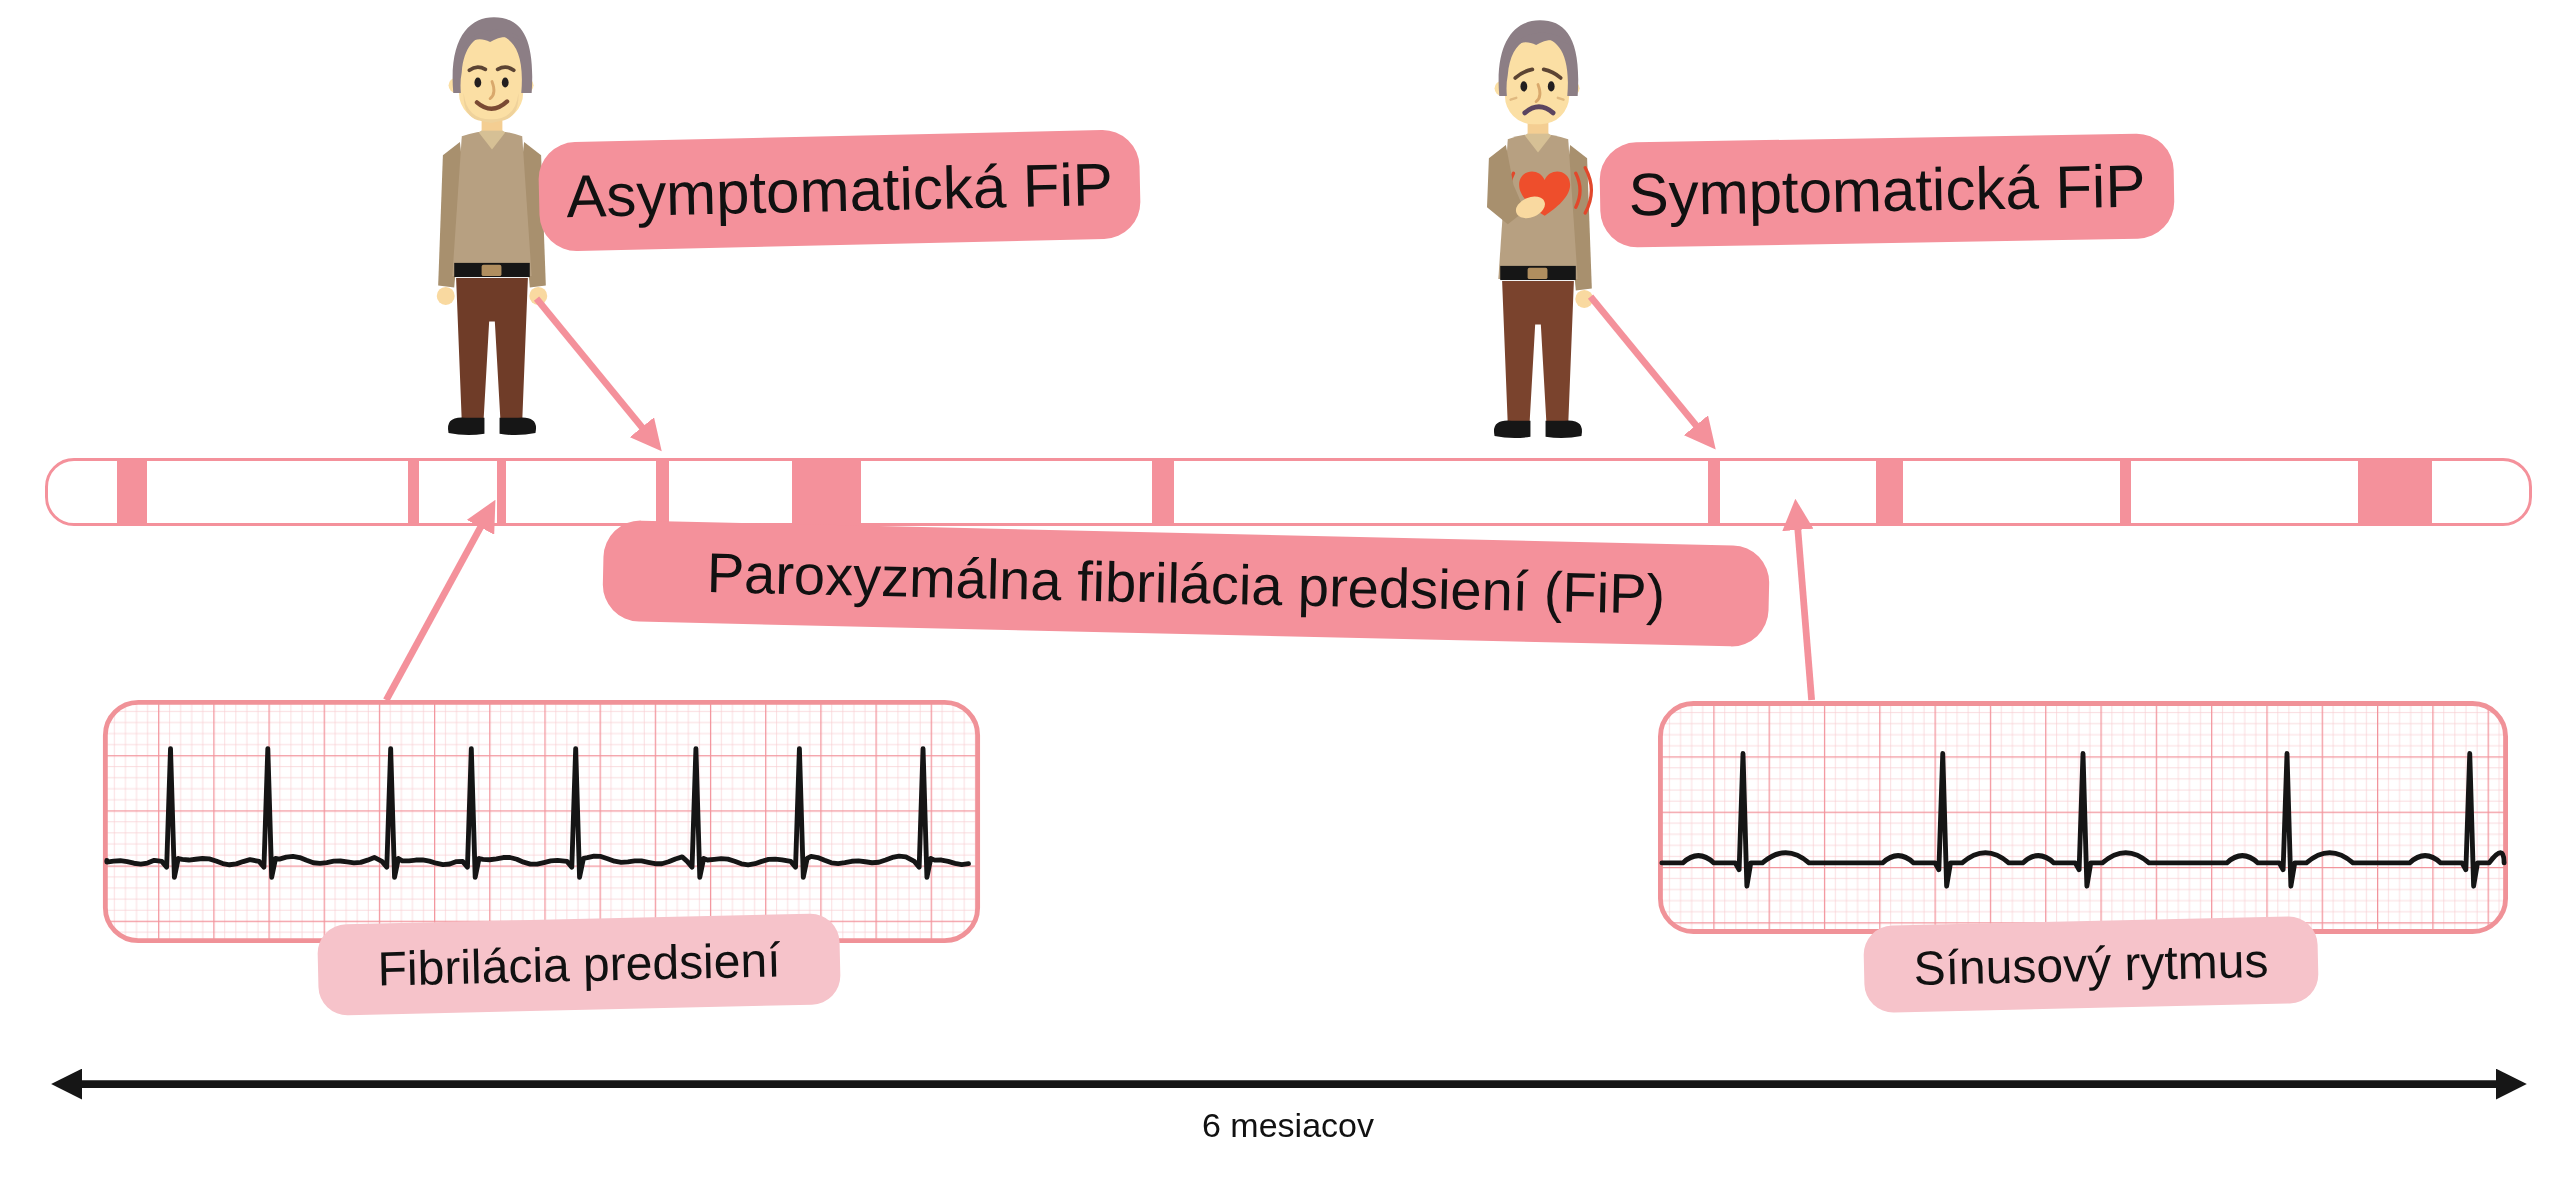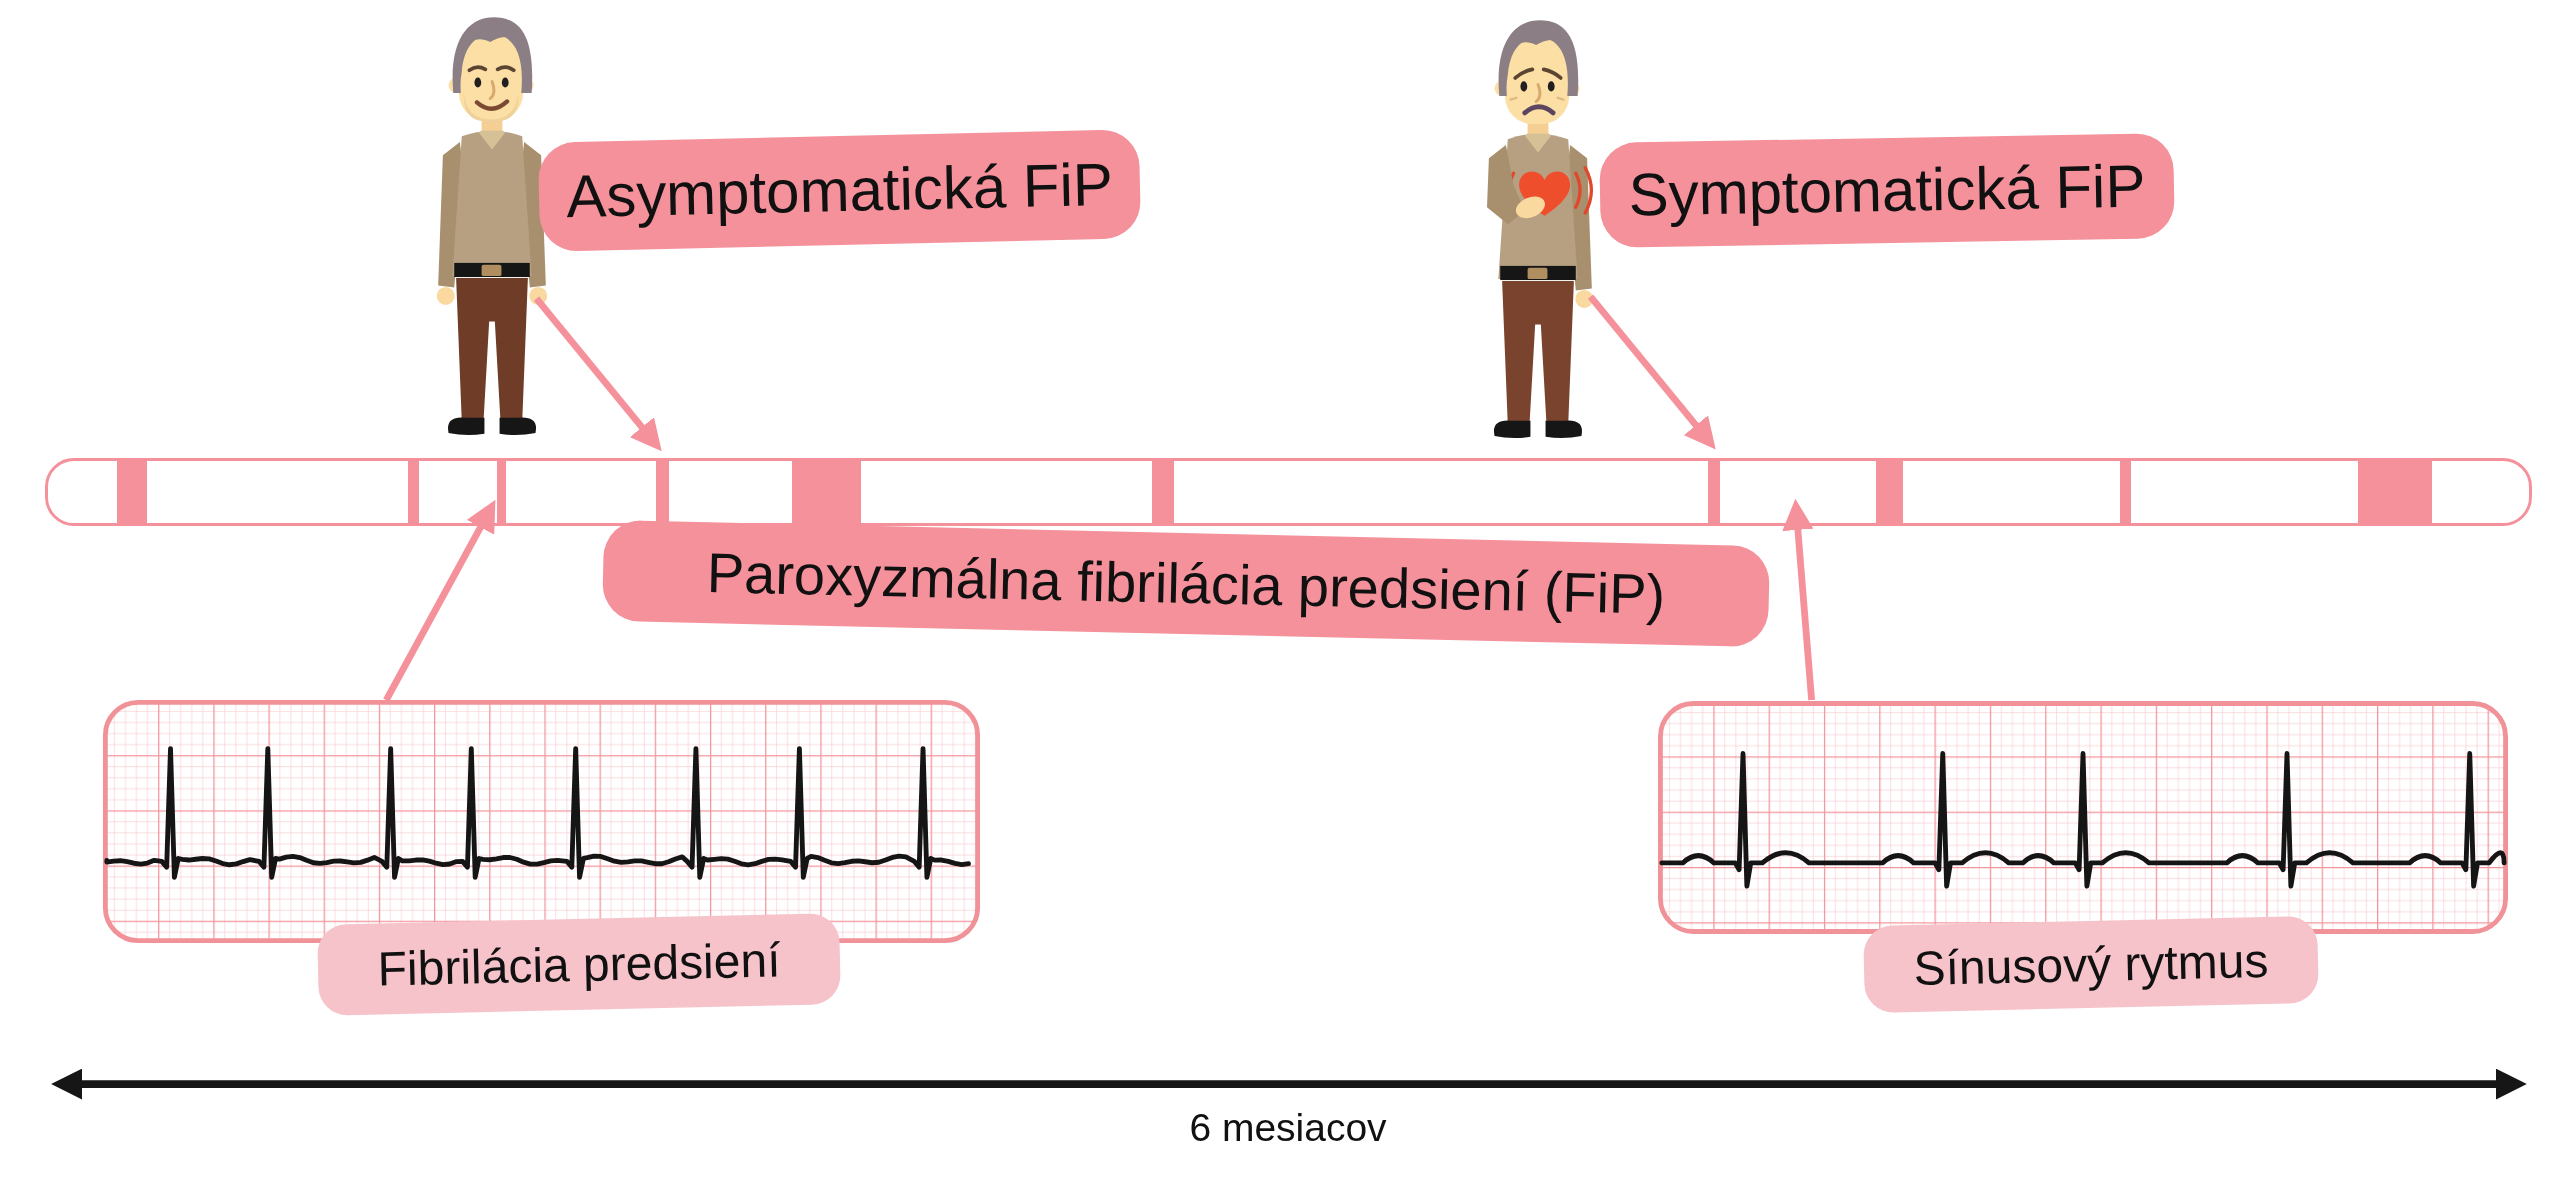--- a/index.html
+++ b/index.html
@@ -40,21 +40,21 @@
   .ecg{position:absolute;z-index:2}
   #ecg-afib{left:102px;top:700px;width:879px;height:243px}
   #ecg-sinus{left:1658px;top:701px;width:850px;height:233px}
   .overlay{position:absolute;left:0;top:0;z-index:10;pointer-events:none}
   .pinkline{stroke:var(--pink);stroke-width:7;fill:none}
   .blackline{stroke:var(--ink);stroke-width:8;fill:none}
   .ah-pink{fill:var(--pink)}
   .ah-black{fill:var(--ink)}
   #duration-label{
     position:absolute;left:0;right:0;top:1106px;text-align:center;
-    font-size:39px;color:#111;z-index:4;
+    font-size:34px;color:#111;z-index:4;
   }
 </style>
 </head>
 <body>
 
 <div class="canvas">
 
   <svg id="figure-asymptomatic" class="fig" viewBox="0 0 180 460">
     <path d="M56 140 L38 154 L33 292 L50 294 L60 176 Z" fill="#A8906E"></path>
     <path d="M124 140 L142 154 L147 292 L130 294 L120 176 Z" fill="#A8906E"></path>

